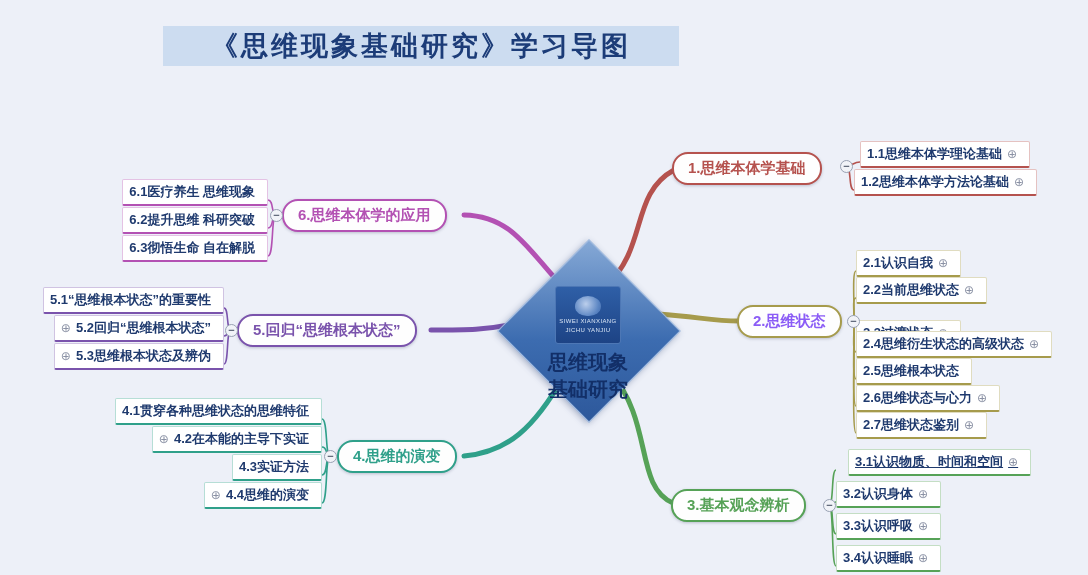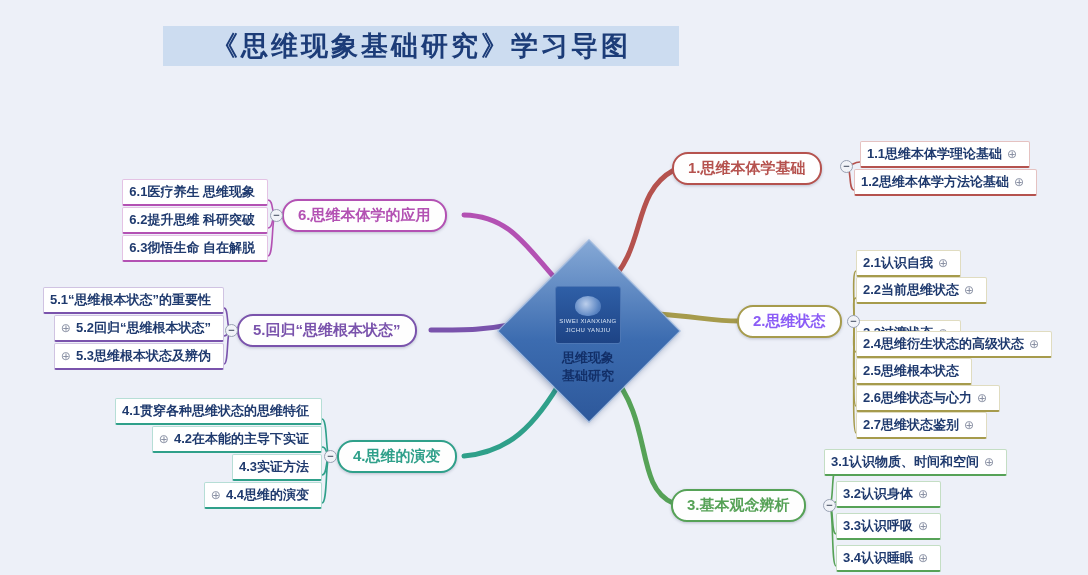--- a/index.html
+++ b/index.html
@@ -35,21 +35,21 @@
     width:64px;height:56px;margin:0 auto;
     background:linear-gradient(180deg,#2f5fa7,#1d4385);
     border:1px solid #4d77b5;border-radius:3px;
     display:flex;flex-direction:column;align-items:center;justify-content:center;gap:2px;
   }
   .brain{
     width:26px;height:20px;border-radius:50% 50% 46% 46%;
     background:radial-gradient(circle at 42% 40%, #bccfec, #5d87c4 65%, #3a64a8);
   }
   .lg{font-size:6px;color:#d9e5f5;letter-spacing:.4px;line-height:1.2;white-space:nowrap;}
-  .ctr-title{margin-top:5px;font-size:13px;font-weight:bold;color:#122f68;line-height:1.35;}
+  .ctr-title{margin-top:5px;font-size:20px;font-weight:bold;color:#122f68;line-height:1.35;}
 
   
   .branch{
     position:absolute;background:#fefefe;border:2px solid;border-radius:16px;
     font-weight:bold;font-size:15px;padding:5px 14px;white-space:nowrap;
     box-shadow:0 1px 3px rgba(60,70,100,.28);
   }
   .k1{color:#b5524e;border-color:#b5524e;}
   .k2{color:#8b5cf6;border-color:#a69b4c;}
   .k3{color:#56a257;border-color:#56a257;}
@@ -161,21 +161,21 @@
   <div class="sub u1" style="left:854px;top:169px;"><span>1.2思维本体学方法论基础</span><span class="xp">⊕</span></div>
 
   <div class="sub u2" style="left:856px;top:250px;"><span>2.1认识自我</span><span class="xp">⊕</span></div>
   <div class="sub u2" style="left:856px;top:277px;"><span>2.2当前思维状态</span><span class="xp">⊕</span></div>
   <div class="sub u2" style="left:856px;top:320px;text-align:center;"><span>2.3过渡状态</span><span class="xp">⊕</span></div>
   <div class="sub u2" style="left:856px;top:331px;"><span>2.4思维衍生状态的高级状态</span><span class="xp">⊕</span></div>
   <div class="sub u2" style="left:856px;top:358px;"><span>2.5思维根本状态</span></div>
   <div class="sub u2" style="left:856px;top:385px;"><span>2.6思维状态与心力</span><span class="xp">⊕</span></div>
   <div class="sub u2" style="left:856px;top:412px;"><span>2.7思维状态鉴别</span><span class="xp">⊕</span></div>
 
-  <div class="sub u3" style="left:824px;top:449px;"><span>3.1认识物质、时间和空间</span><span class="xp">⊕</span></div>
+  <div class="sub u3" style="left:848px;top:449px;text-decoration:underline;"><span>3.1认识物质、时间和空间</span><span class="xp">⊕</span></div>
   <div class="sub u3" style="left:836px;top:481px;"><span>3.2认识身体</span><span class="xp">⊕</span></div>
   <div class="sub u3" style="left:836px;top:513px;"><span>3.3认识呼吸</span><span class="xp">⊕</span></div>
   <div class="sub u3" style="left:836px;top:545px;"><span>3.4认识睡眠</span><span class="xp">⊕</span></div>
 
   <div class="sub u4" style="right:766px;top:398px;"><span>4.1贯穿各种思维状态的思维特征</span></div>
   <div class="sub u4" style="right:766px;top:426px;"><span class="xp lead">⊕</span><span>4.2在本能的主导下实证</span></div>
   <div class="sub u4" style="right:766px;top:454px;"><span>4.3实证方法</span></div>
   <div class="sub u4" style="right:766px;top:482px;"><span class="xp lead">⊕</span><span>4.4思维的演变</span></div>
 
   <div class="sub u5" style="right:864px;top:287px;"><span>5.1“思维根本状态”的重要性</span></div>

